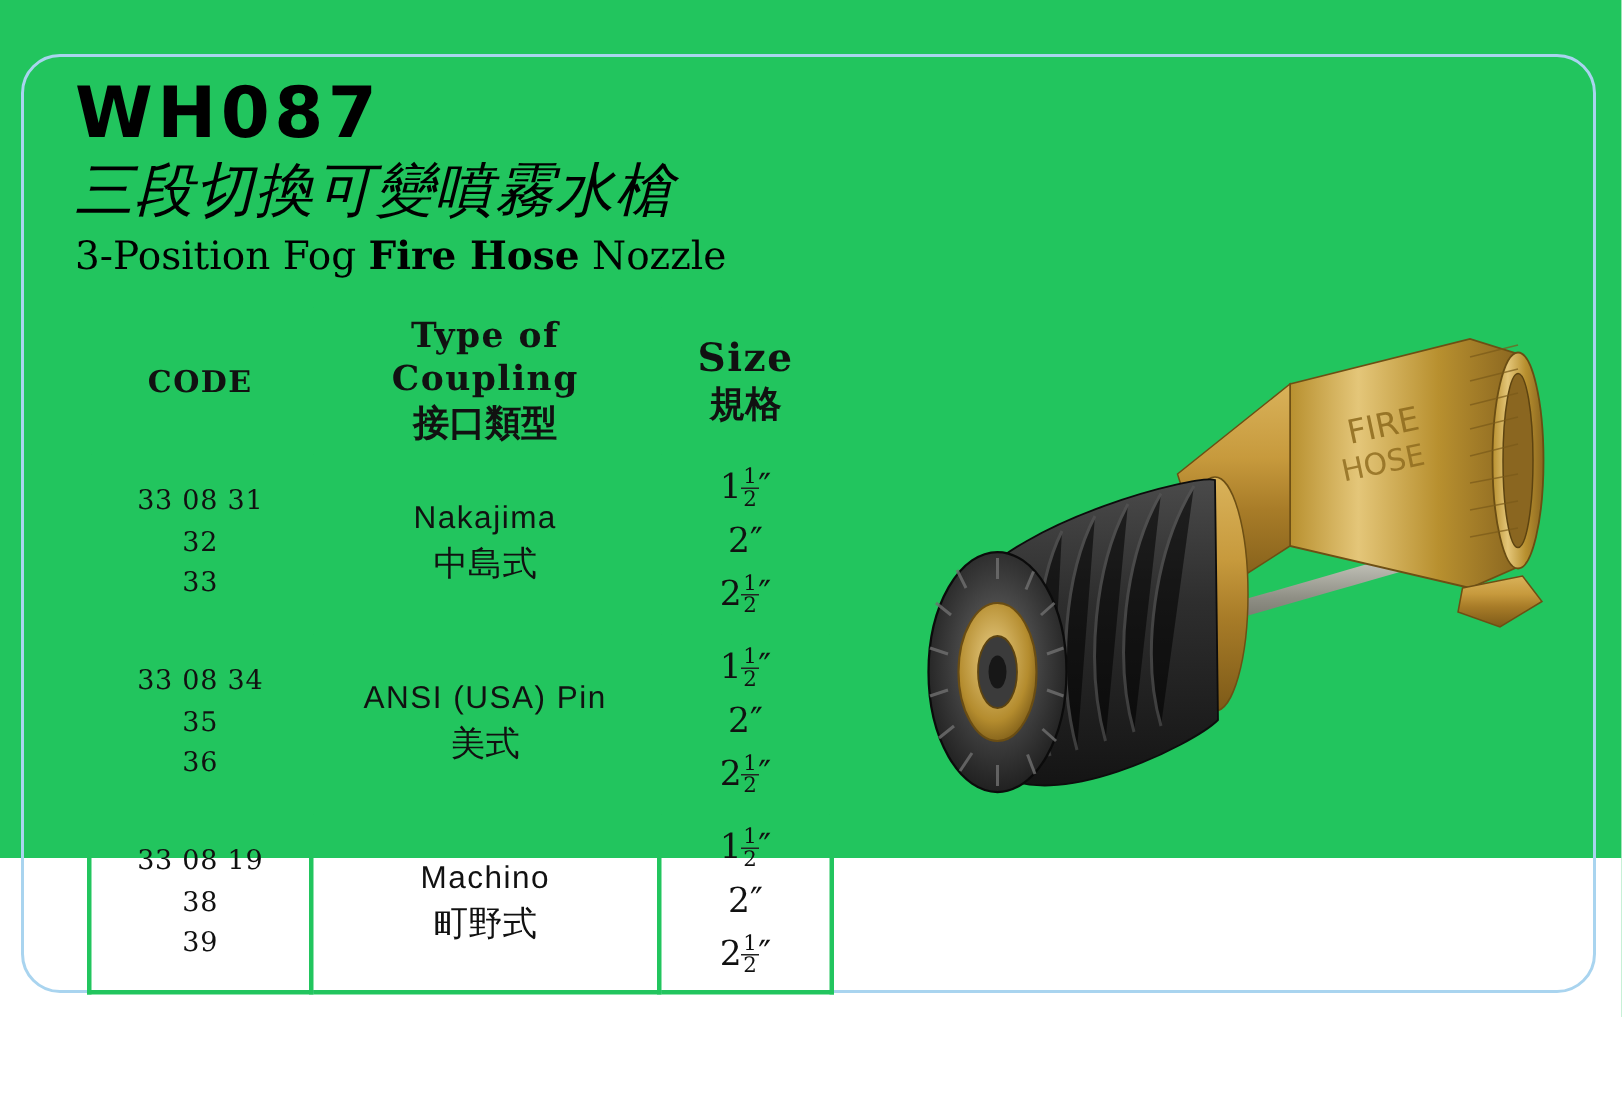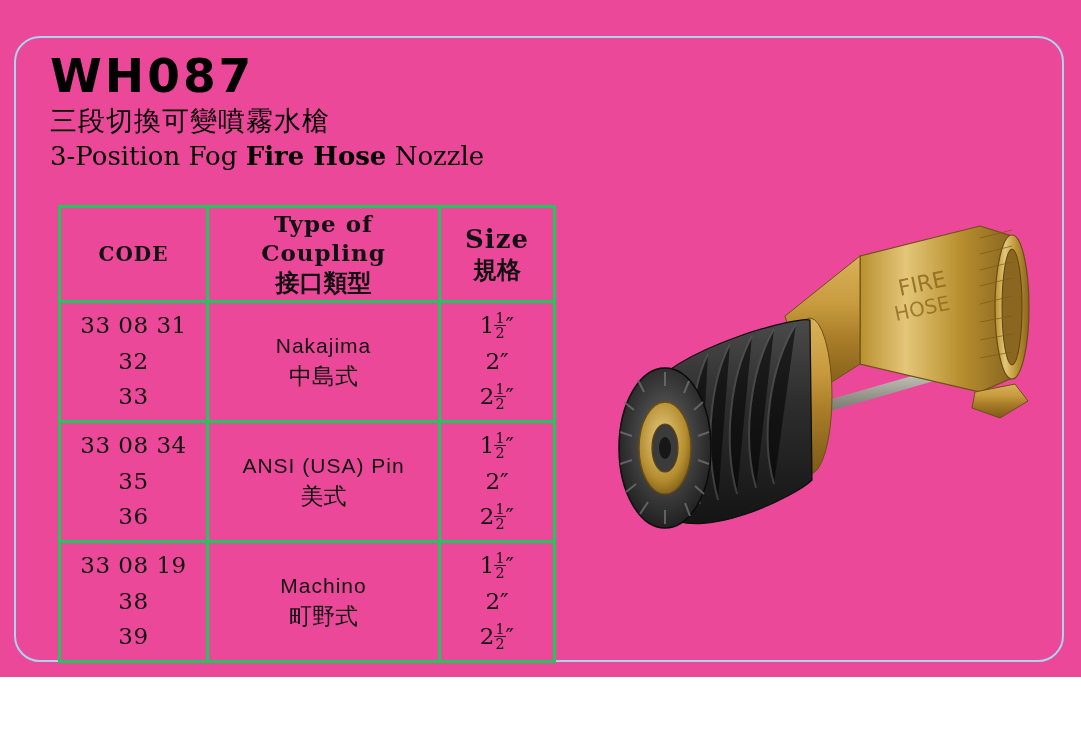--- a/index.html
+++ b/index.html
@@ -10,22 +10,22 @@
   body {
     width: 1081px;
     height: 729px;
     font-family: "Liberation Serif", serif;
     color: #111;
     overflow: hidden;
   }
   .page {
     position: relative;
     width: 1081px;
-    height: 677px;
-    background: #ec4899;
+    height: 572px;
+    background: #22c55e;
   }
   
   .frame {
     position: absolute;
     left: 14px;
     top: 36px;
     width: 1050px;
     height: 626px;
     border: 2px solid #a9d4ef;
     border-radius: 26px;
@@ -47,25 +47,26 @@
   .code-title {
     font-family: "DejaVu Sans", sans-serif;
     font-weight: bold;
     font-size: 47px;
     letter-spacing: 3px;
     line-height: 1.0;
     color: #000;
   }
   .cn-title {
     font-family: "DejaVu Sans", sans-serif;
-    font-size: 27px;
+    font-size: 39px;
     letter-spacing: 1px;
     line-height: 1.2;
     margin-top: 6px;
     color: #000;
+    font-style: italic;
   }
   .en-title {
     font-family: "DejaVu Serif", serif;
     font-size: 26px;
     line-height: 1.2;
     margin-top: 4px;
     color: #000;
     white-space: nowrap;
   }
   .en-title .bold-part {
@@ -111,21 +112,21 @@
   }
   .hdr-size-en {
     font-size: 26px;
     letter-spacing: 1px;
   }
   .body-row td { height: 117px; }
 
   .code-cell {
     text-align: right;
     padding-right: 12px;
-    font-size: 23px;
+    font-size: 18px;
     line-height: 1.55;
     letter-spacing: 0.5px;
   }
   .type-cell-en {
     font-size: 21px;
     letter-spacing: 1px;
     line-height: 1.4;
     font-family: Liberation Sans, sans-serif;
   }
   .type-cell-cn {

